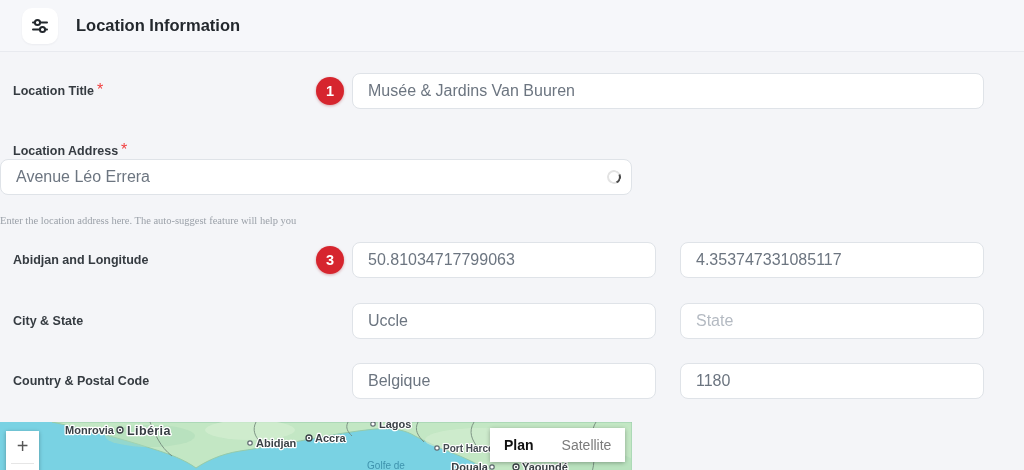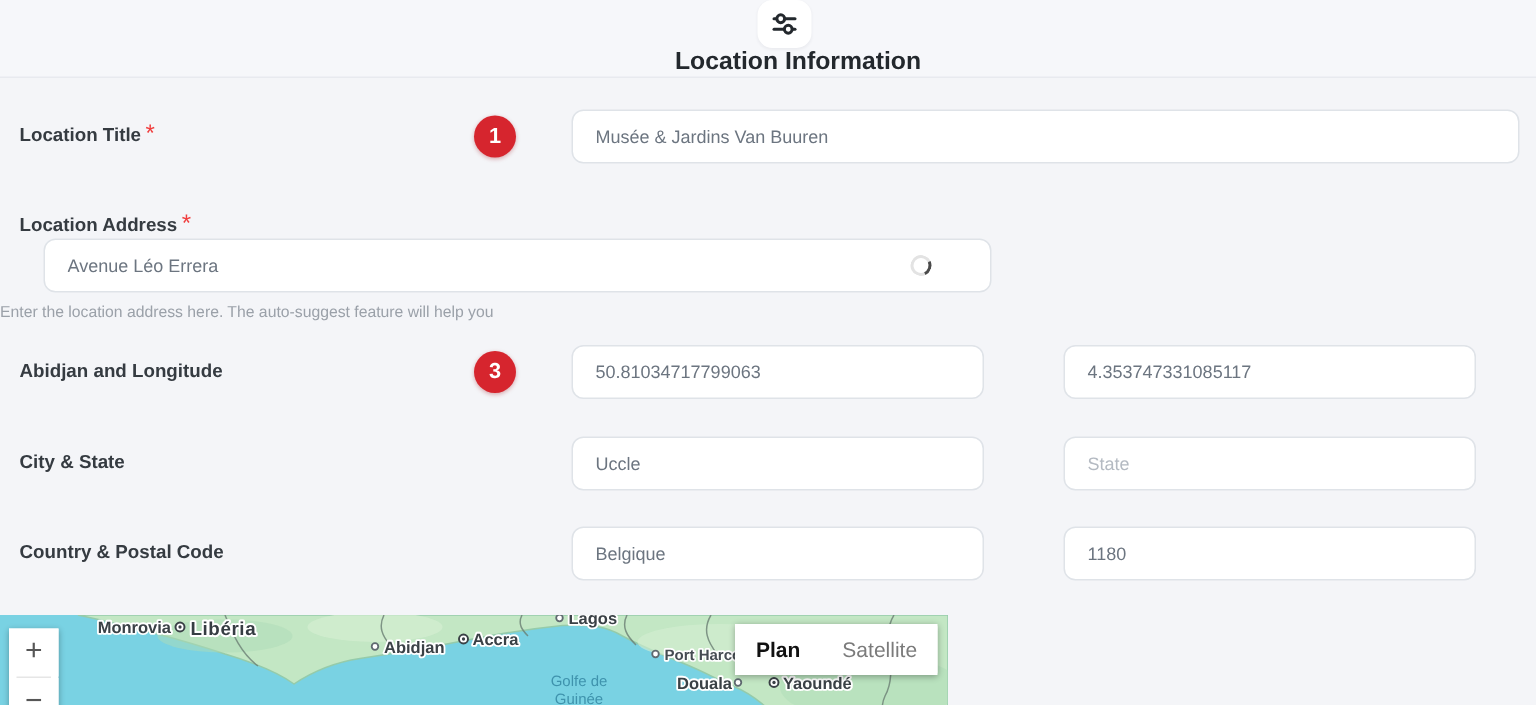--- a/index.html
+++ b/index.html
@@ -1,47 +1,47 @@
 <!DOCTYPE html>
 <html><head>
 <meta charset="utf-8">
 <style>
   * { margin:0; padding:0; box-sizing:border-box; }
   html,body { width:1024px; height:470px; overflow:hidden; }
   body { background:#f4f5f8; font-family:"Liberation Sans", sans-serif; }
 
   
   .header { height:52px; display:flex; align-items:center; padding-left:22px;
-            border-bottom:1px solid #e8eaef; background:#f6f7fa;flex-direction:column; }
+            border-bottom:1px solid #e8eaef; background:#f6f7fa; }
   .header-icon-box { width:36px; height:36px; background:#fff; border-radius:10px;
             display:flex; align-items:center; justify-content:center;
             box-shadow:0 1px 2px rgba(30,40,60,.05); }
   .header-title { margin-left:18px; font-size:16.5px; font-weight:700; color:#23282d; }
 
   
   .form { padding-top:21px; }
   .row { display:flex; align-items:flex-start; }
   .label-col { width:352px; padding-left:13px; padding-top:8px; }
   .field-label { font-size:12.5px; font-weight:700; color:#353b41; }
   .req { color:#f03e3e; margin-left:3px; }
   .controls-col { position:relative; width:632px; }
   .controls-pair { display:flex; gap:24px; }
 
   input.txt { height:36px; width:632px; border:1px solid #dfe3e8; border-radius:8px;
-            background:#fff; padding:0 15px; font-size:12px; color:#6c7580;
-            font-family:"Liberation Sans", sans-serif; outline:none;margin-left:29px; }
+            background:#fff; padding:0 15px; font-size:16px; color:#6c7580;
+            font-family:"Liberation Sans", sans-serif; outline:none; }
   input.txt.half { width:304px; }
   input.txt::placeholder { color:#b4bac2; }
 
   .badge { position:absolute; left:-36px; top:4px; width:28px; height:28px;
             border-radius:50%; background:#d6252e; color:#fff; font-size:14.5px;
             font-weight:700; display:flex; align-items:center; justify-content:center;
             box-shadow:0 1px 3px rgba(160,20,30,.35); }
 
-  .help-text { margin-top:7px; font-size:10.5px; color:#9ba1a9; }
+  .help-text { margin-top:20px; font-size:10.5px; color:#9ba1a9;font-family:Liberation Serif, serif; }
 
   .spinner { position:absolute; right:11px; top:11px; width:14px; height:14px;
             border-radius:50%; border:2px solid #e3e3e3; border-right-color:#4a4a4a;
             transform:rotate(20deg); background:transparent; }
 
   
   .mb24 { margin-bottom:24px; }
   .mb16 { margin-bottom:16px;flex-direction:column; }
   .mb25 { margin-bottom:25px; }
   .mb23 { margin-bottom:23px; }

